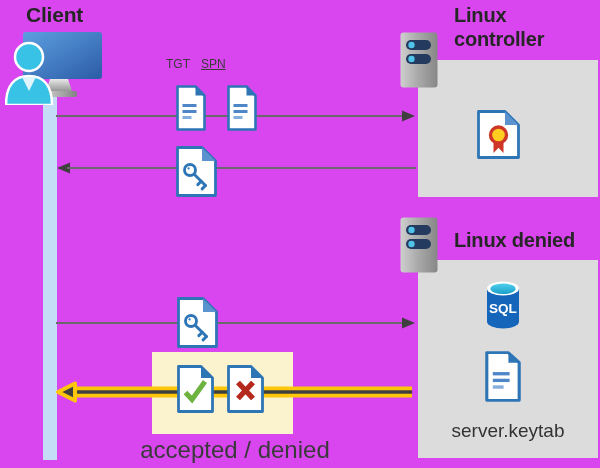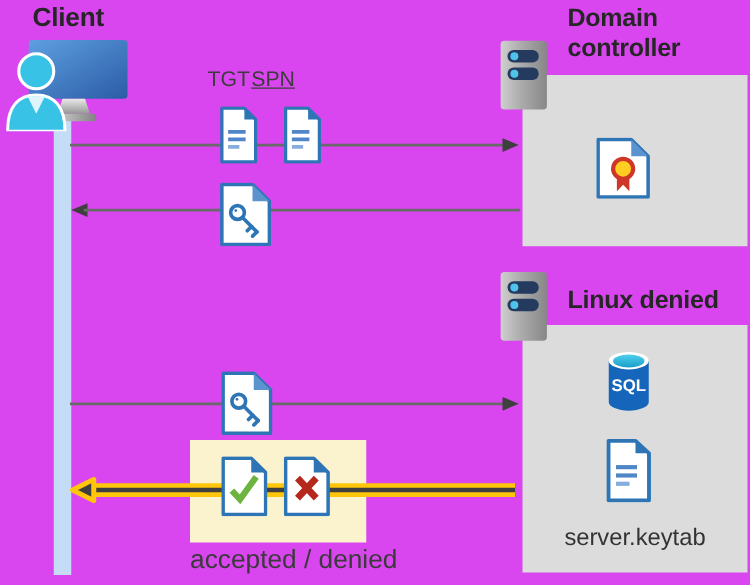--- a/index.html
+++ b/index.html
@@ -3,23 +3,23 @@
 <meta charset="utf-8">
 <style>
   html,body{margin:0;padding:0;background:#fff;}
   #stage{
     position:relative;width:600px;height:468px;background:#d946ef;
     font-family:"Liberation Sans",sans-serif;overflow:hidden;
   }
   .abs{position:absolute;}
   .heading{font-weight:bold;color:#262626;font-size:20px;line-height:24px;letter-spacing:-0.2px;}
   .panel{background:#DCDCDC;}
-  .smalllabel{font-size:17px;color:#3C3C3C;line-height:20px;}
+  .smalllabel{font-size:12px;color:#3C3C3C;line-height:20px;}
   .filelabel{font-size:19px;color:#333333;text-align:center;}
-  .resultlabel{font-size:21px;color:#3A3A3A;text-align:center;}
+  .resultlabel{font-size:24px;color:#3A3A3A;text-align:center;}
   .hl{background:#FBF2CE;}
   svg{display:block;}
 </style>
 </head>
 <body>
 
 <div id="stage">
 
   <svg width="0" height="0" class="abs" aria-hidden="true">
     <defs>
@@ -79,21 +79,21 @@
 
   <svg class="abs" style="left:5px;top:31px;" width="100" height="74" viewBox="0 0 100 74">
     <rect x="18" y="1" width="79" height="47" rx="3" fill="url(#mong)"></rect>
     <polygon points="45,48 63,48 67,60 41,60" fill="url(#neckg)"></polygon>
     <rect x="40" y="60" width="32" height="6" rx="2" fill="url(#baseg)"></rect>
     <path d="M1 74 C1 54 10 45 24 45 C38 45 47 54 47 74 Z" fill="#38C3E6" stroke="#FFFFFF" stroke-width="2.5"></path>
     <path d="M17 46 L24 60 L31 46 Z" fill="#DFF4FB"></path>
     <circle cx="24" cy="26" r="14" fill="#38C3E6" stroke="#FFFFFF" stroke-width="2.5"></circle>
   </svg>
 
-  <div class="abs heading" style="left:454px;top:3px;width:120px;">Domain controller</div>
+  <div class="abs heading" style="left:454px;top:3px;width:120px;">Linux controller</div>
 
   <svg class="abs" style="left:400px;top:32px;" width="38" height="56" viewBox="0 0 38 56">
     <rect x="0.5" y="0.5" width="37" height="55" rx="3" fill="url(#srvg)"></rect>
     <rect x="6" y="8" width="25" height="10" rx="5" fill="#243A5E"></rect>
     <circle cx="11.5" cy="13" r="3.2" fill="#4FC3EA"></circle>
     <rect x="6" y="22" width="25" height="10" rx="5" fill="#243A5E"></rect>
     <circle cx="11.5" cy="27" r="3.2" fill="#4FC3EA"></circle>
   </svg>
 
   <div class="abs heading" style="left:454px;top:228px;white-space:nowrap;">Linux denied</div>

